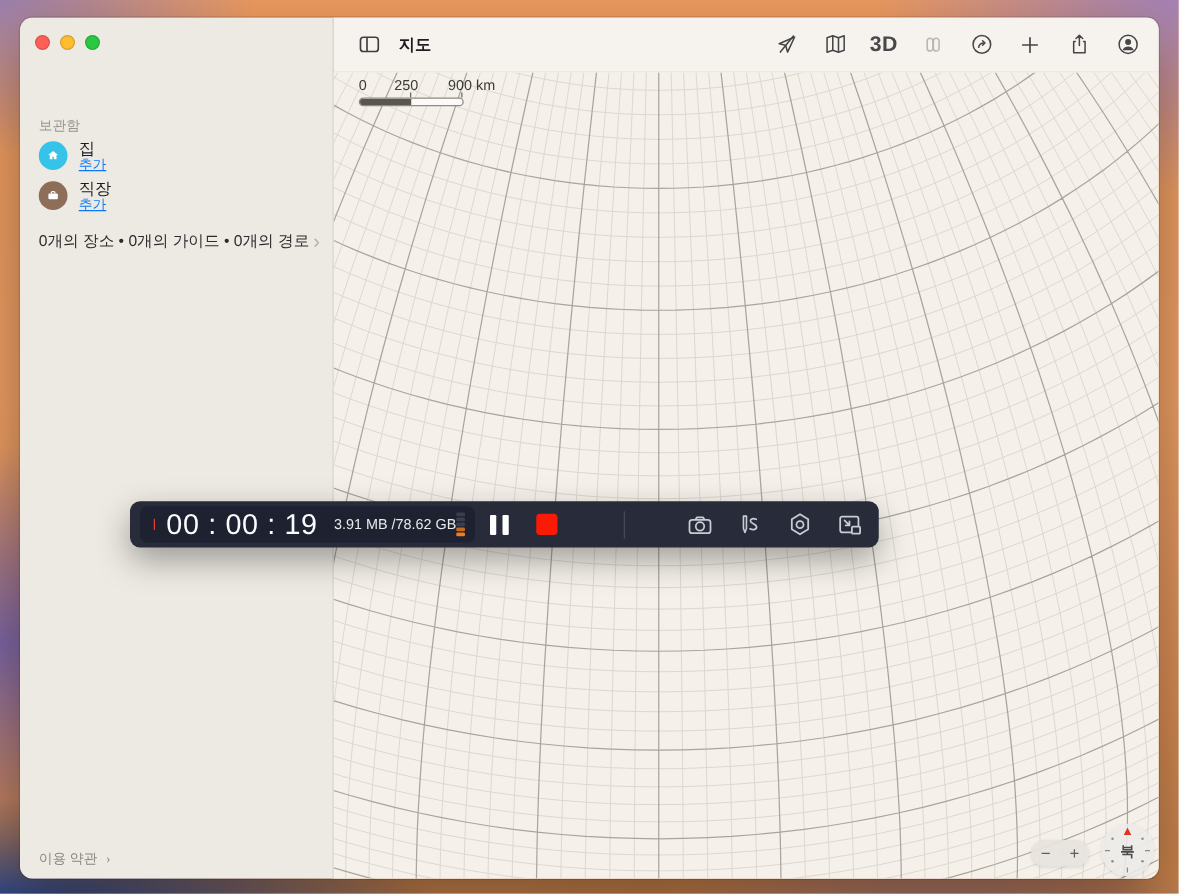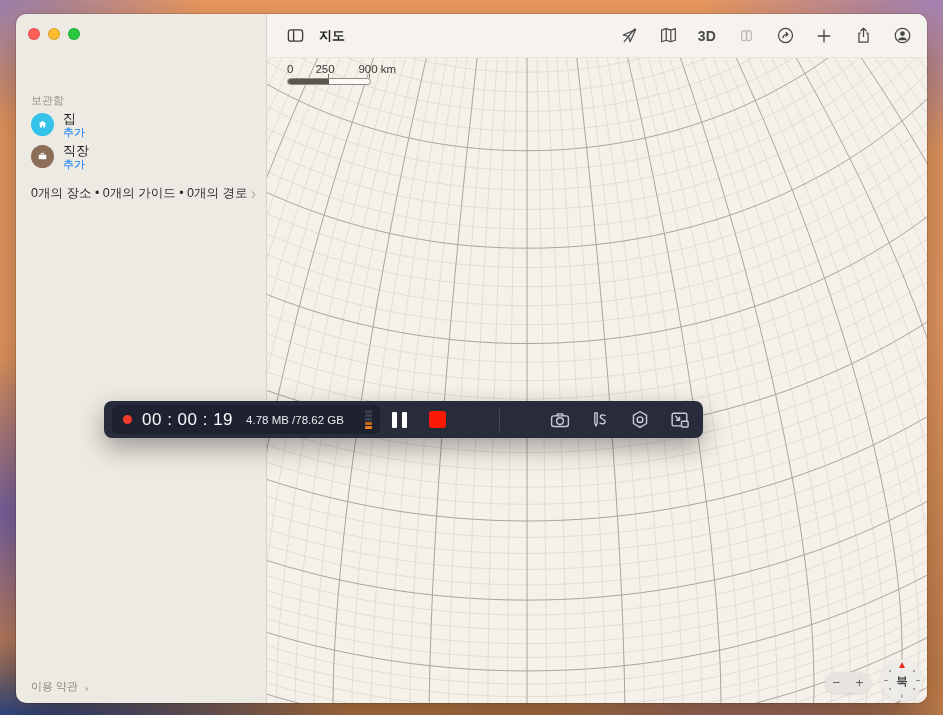--- a/index.html
+++ b/index.html
@@ -37,39 +37,39 @@
     font:13px "Liberation Sans", sans-serif; color:#3a3a3c; }
   .search input::placeholder { color:#98948c; }
 
   .lib-label { position:absolute; top:79px; left:15px; font-size:11px; color:#99958e; }
   .fav-row { position:absolute; left:15px; right:12px; display:flex; align-items:flex-start; }
   .fav-row.r1 { top:98px; } .fav-row.r2 { top:130px; }
   .fav-icon { width:23px; height:23px; border-radius:50%; display:flex;
     align-items:center; justify-content:center; margin-right:9px; margin-top:1px; }
   .fav-icon.home { background:#35c3e9; } .fav-icon.work { background:#8c6e59; }
   .fav-label { font-size:13px; font-weight:500; color:#1c1c1e; line-height:14px; }
-  .fav-add { font-size:11px; color:#0b79f7; line-height:13px; }
+  .fav-add { font-size:11px; color:#0b79f7; line-height:13px;text-decoration:underline; }
 
   .summary { position:absolute; top:171px; left:15px; right:10px; display:flex;
     align-items:center; font-size:12.5px; color:#2c2c2e; }
   .summary .chev { margin-left:auto; color:#b4b0a9; font-size:16px; line-height:12px; }
 
   .terms { position:absolute; bottom:9px; left:15px; font-size:11px; color:#8c8880;
     display:flex; gap:7px; align-items:center;font-family:Liberation Serif, serif; }
 
   
   .main { flex:1; display:flex; flex-direction:column; background:#f5f1ea; }
   .titlebar { height:44px; flex:0 0 44px; background:#f6f3ee;
     border-bottom:1px solid rgba(0,0,0,.05);
     display:flex; align-items:center; padding:0 14px 0 17px; }
   .win-title { margin-left:13px; font-size:13px; font-weight:700; color:#1d1d1f; }
   .tb-right { margin-left:auto; display:flex; align-items:center; gap:17px; }
   .tb-btn { display:flex; align-items:center; justify-content:center; width:22px; height:22px;
     background:none; border:none; cursor:default; }
-  .tb-3d { font-size:14px; font-weight:600; color:#48484a; letter-spacing:.3px; }
+  .tb-3d { font-size:17px; font-weight:600; color:#48484a; letter-spacing:.3px; }
   .disabled { opacity:.45; }
 
   .map { position:relative; flex:1; overflow:hidden; background:#f5f1ea; }
   .map svg.grat { position:absolute; inset:0; }
 
   
   .scale { position:absolute; left:20px; top:5px; width:96px; }
   .scale-labels { position:relative; height:13px; font-size:11.5px; font-weight:500; color:#3c3a36; }
   .sl0 { position:absolute; left:0; } .sl1 { position:absolute; left:38px; transform:translateX(-50%); }
   .sl2 { position:absolute; left:82px; transform:translateX(-28%); white-space:nowrap; }
@@ -100,21 +100,21 @@
   .tick.sw{ left:8px; bottom:11px; width:2px; height:2px; border-radius:50%; }
   .tick.se{ right:8px; bottom:11px; width:2px; height:2px; border-radius:50%; }
 
   
   .recorder { position:absolute; left:104px; top:401px; width:599px; height:37px;
     background:#272b3a; border-radius:8px; display:flex; align-items:center; z-index:60;
     box-shadow:0 10px 26px rgba(0,0,0,.35); }
   .rec-inner { margin-left:8px; width:268px; height:29px; background:#1d2130; border-radius:6px;
     display:flex; align-items:center; padding:0 8px 0 11px; }
   .rec-dot { width:9px; height:9px; border-radius:50%; background:#f03a2c; margin-right:10px; }
-  .rec-timer { font-size:17px; color:#fafbfc; letter-spacing:.5px; white-space:nowrap; }
+  .rec-timer { font-size:23px; color:#fafbfc; letter-spacing:.5px; white-space:nowrap; }
   .rec-size { font-size:11.5px; color:#e9eaee; margin-left:13px; white-space:nowrap; }
   .rec-meter { margin-left:auto; display:flex; flex-direction:column-reverse; gap:1.5px; }
   .seg { width:7px; height:2.5px; border-radius:1px; background:#3a3f4d; }
   .seg.on { background:#ed7d1d; } .seg.on2 { background:#c86a1c; }
   .rec-btn { border:none; background:none; display:flex; align-items:center; justify-content:center;
     cursor:default; padding:0; }
   .pause { margin-left:12px; gap:5px; }
   .pbar { width:5px; height:16px; background:#ffffff; border-radius:1px; }
   .stop { margin-left:22px; } .stop i { display:block; width:17px; height:17px; background:#fb1a05; border-radius:3px; }
   .rec-div { margin-left:53px; width:1px; height:22px; background:rgba(255,255,255,.14); }
@@ -271,21 +271,21 @@
           <span class="tick se"></span>
         </div>
       </div>
     </div>
   </div>
 
   <div class="recorder">
     <div class="rec-inner">
       <span class="rec-dot"></span>
       <span class="rec-timer">00 : 00 : 19</span>
-      <span class="rec-size">4.78 MB /78.62 GB</span>
+      <span class="rec-size">3.91 MB /78.62 GB</span>
       <span class="rec-meter">
         <i class="seg on"></i>
           <i class="seg on2"></i>
           <i class="seg"></i>
           <i class="seg"></i>
           <i class="seg"></i>
       </span>
     </div>
 
     <button class="rec-btn pause">

